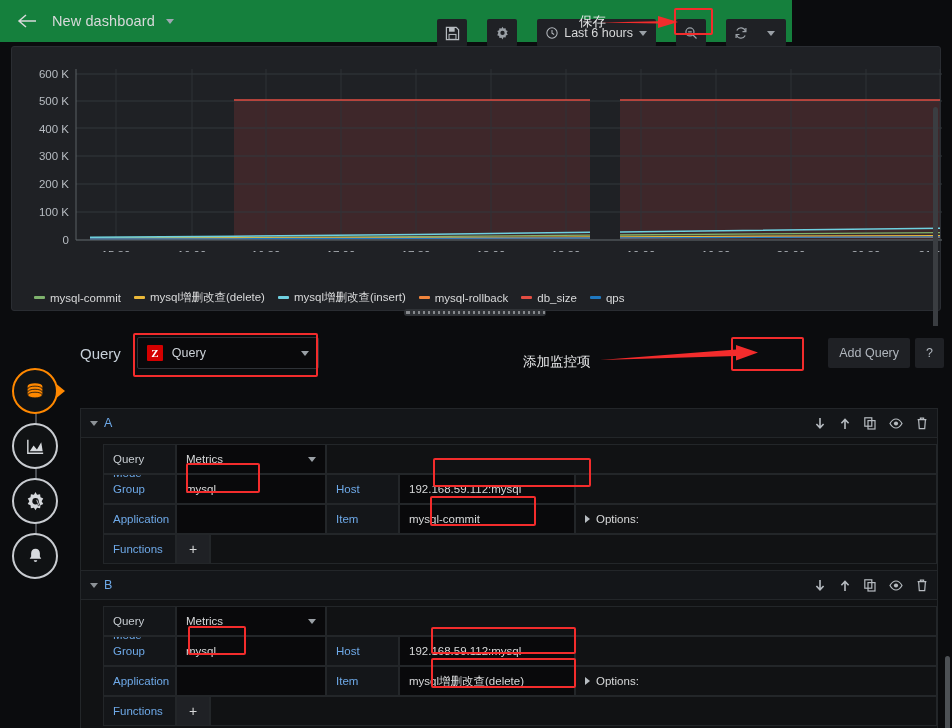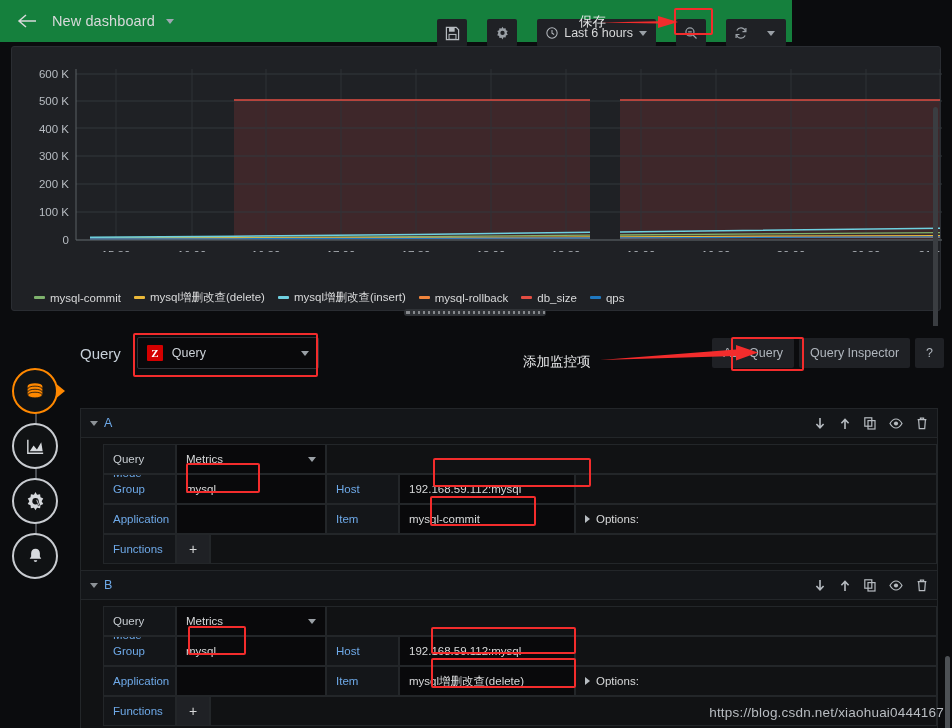--- a/index.html
+++ b/index.html
@@ -388,21 +388,20 @@
     <div class="q-head">
       <span class="q-label">Query</span>
       <div class="ds-select">
         <span class="zbx-logo">Z</span>
         <span class="ds-name">Query</span>
         <span class="caret-d"></span>
       </div>
 
       <div class="q-head-right">
         <button class="btn-flat">Add Query</button>
-        <button class="btn-flat">Query Inspector</button>
         <button class="btn-flat">?</button>
       </div>
     </div>
 
     <div class="qrow" style="top:82px">
       <div class="qrow-head">
         <span class="qrow-caret"></span>
         <span class="qrow-letter">A</span>
         <span class="qrow-actions">
           <span>
@@ -588,14 +587,13 @@
 
   <div class="hl" style="left:133px; top:333px; width:185px; height:44px;"></div>
   <div class="hl" style="left:731px; top:337px; width:73px; height:34px;"></div>
   <div class="hl" style="left:186px; top:463px; width:74px; height:30px;"></div>
   <div class="hl" style="left:433px; top:458px; width:158px; height:29px;"></div>
   <div class="hl" style="left:430px; top:496px; width:106px; height:30px;"></div>
   <div class="hl" style="left:188px; top:626px; width:58px; height:29px;"></div>
   <div class="hl" style="left:431px; top:627px; width:145px; height:27px;"></div>
   <div class="hl" style="left:431px; top:658px; width:145px; height:30px;"></div>
 
-  <div class="watermark">https://blog.csdn.net/xiaohuai0444167</div>
 </div>
 
 </body></html>

